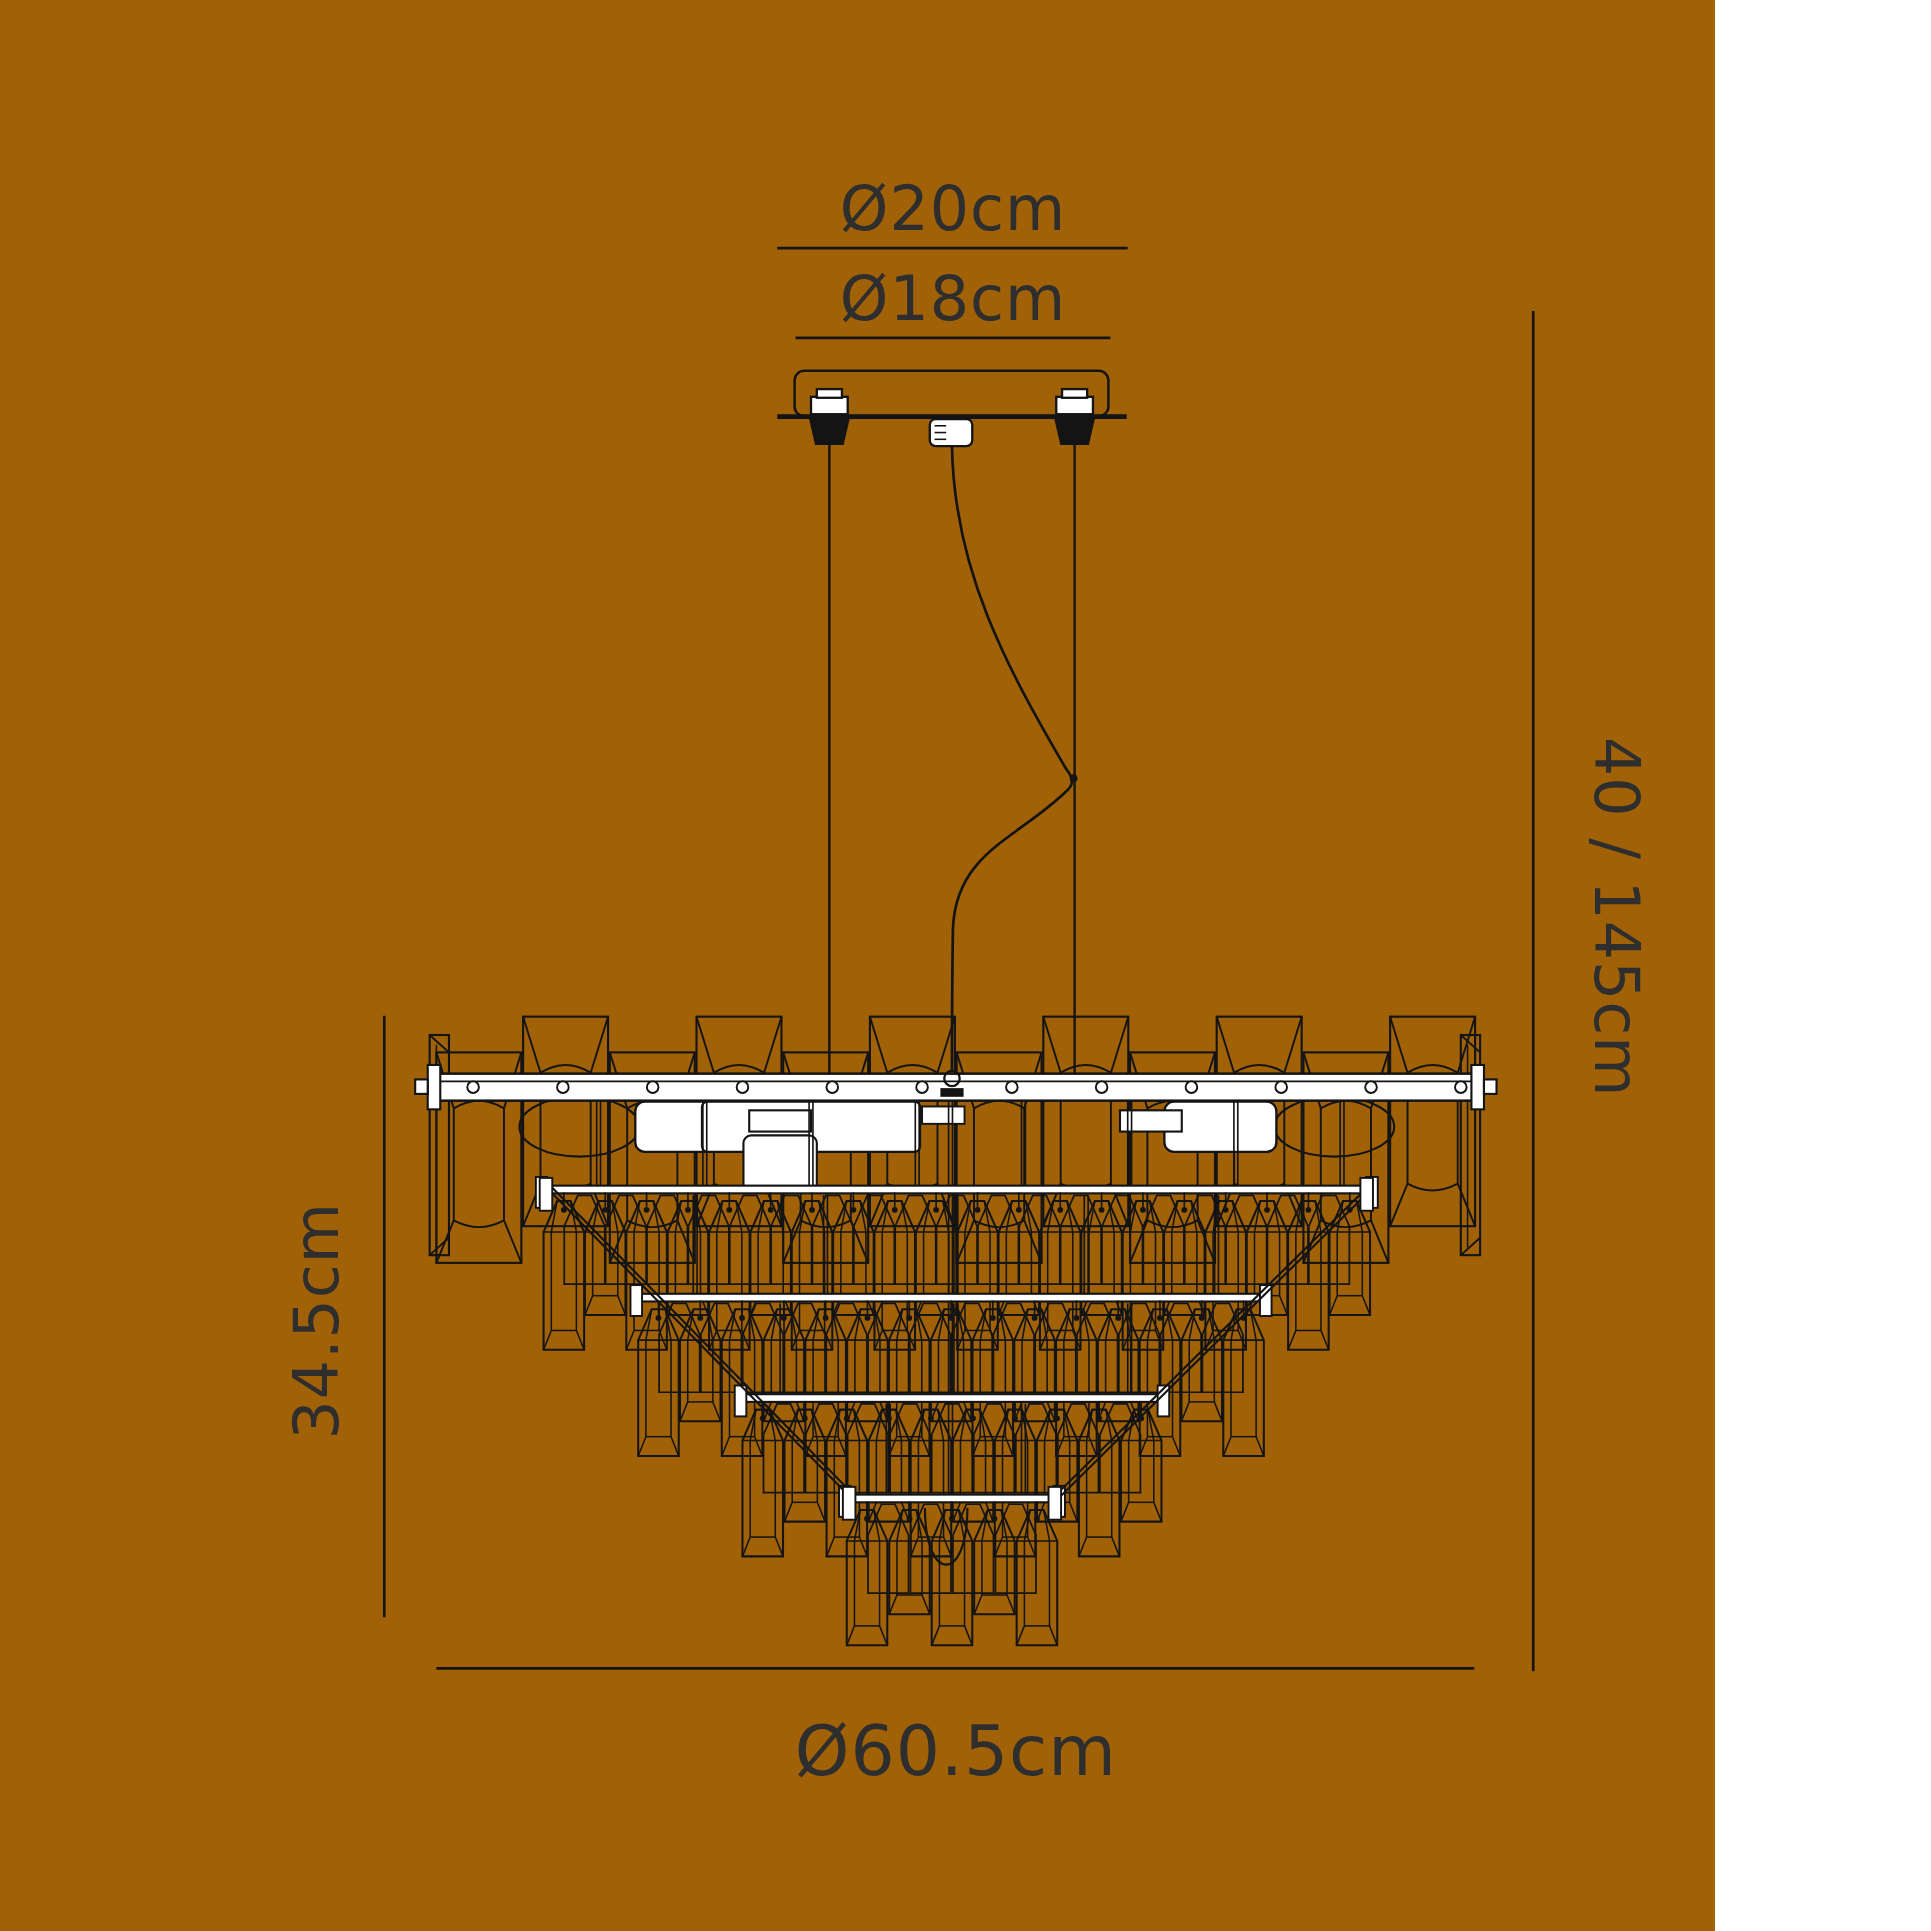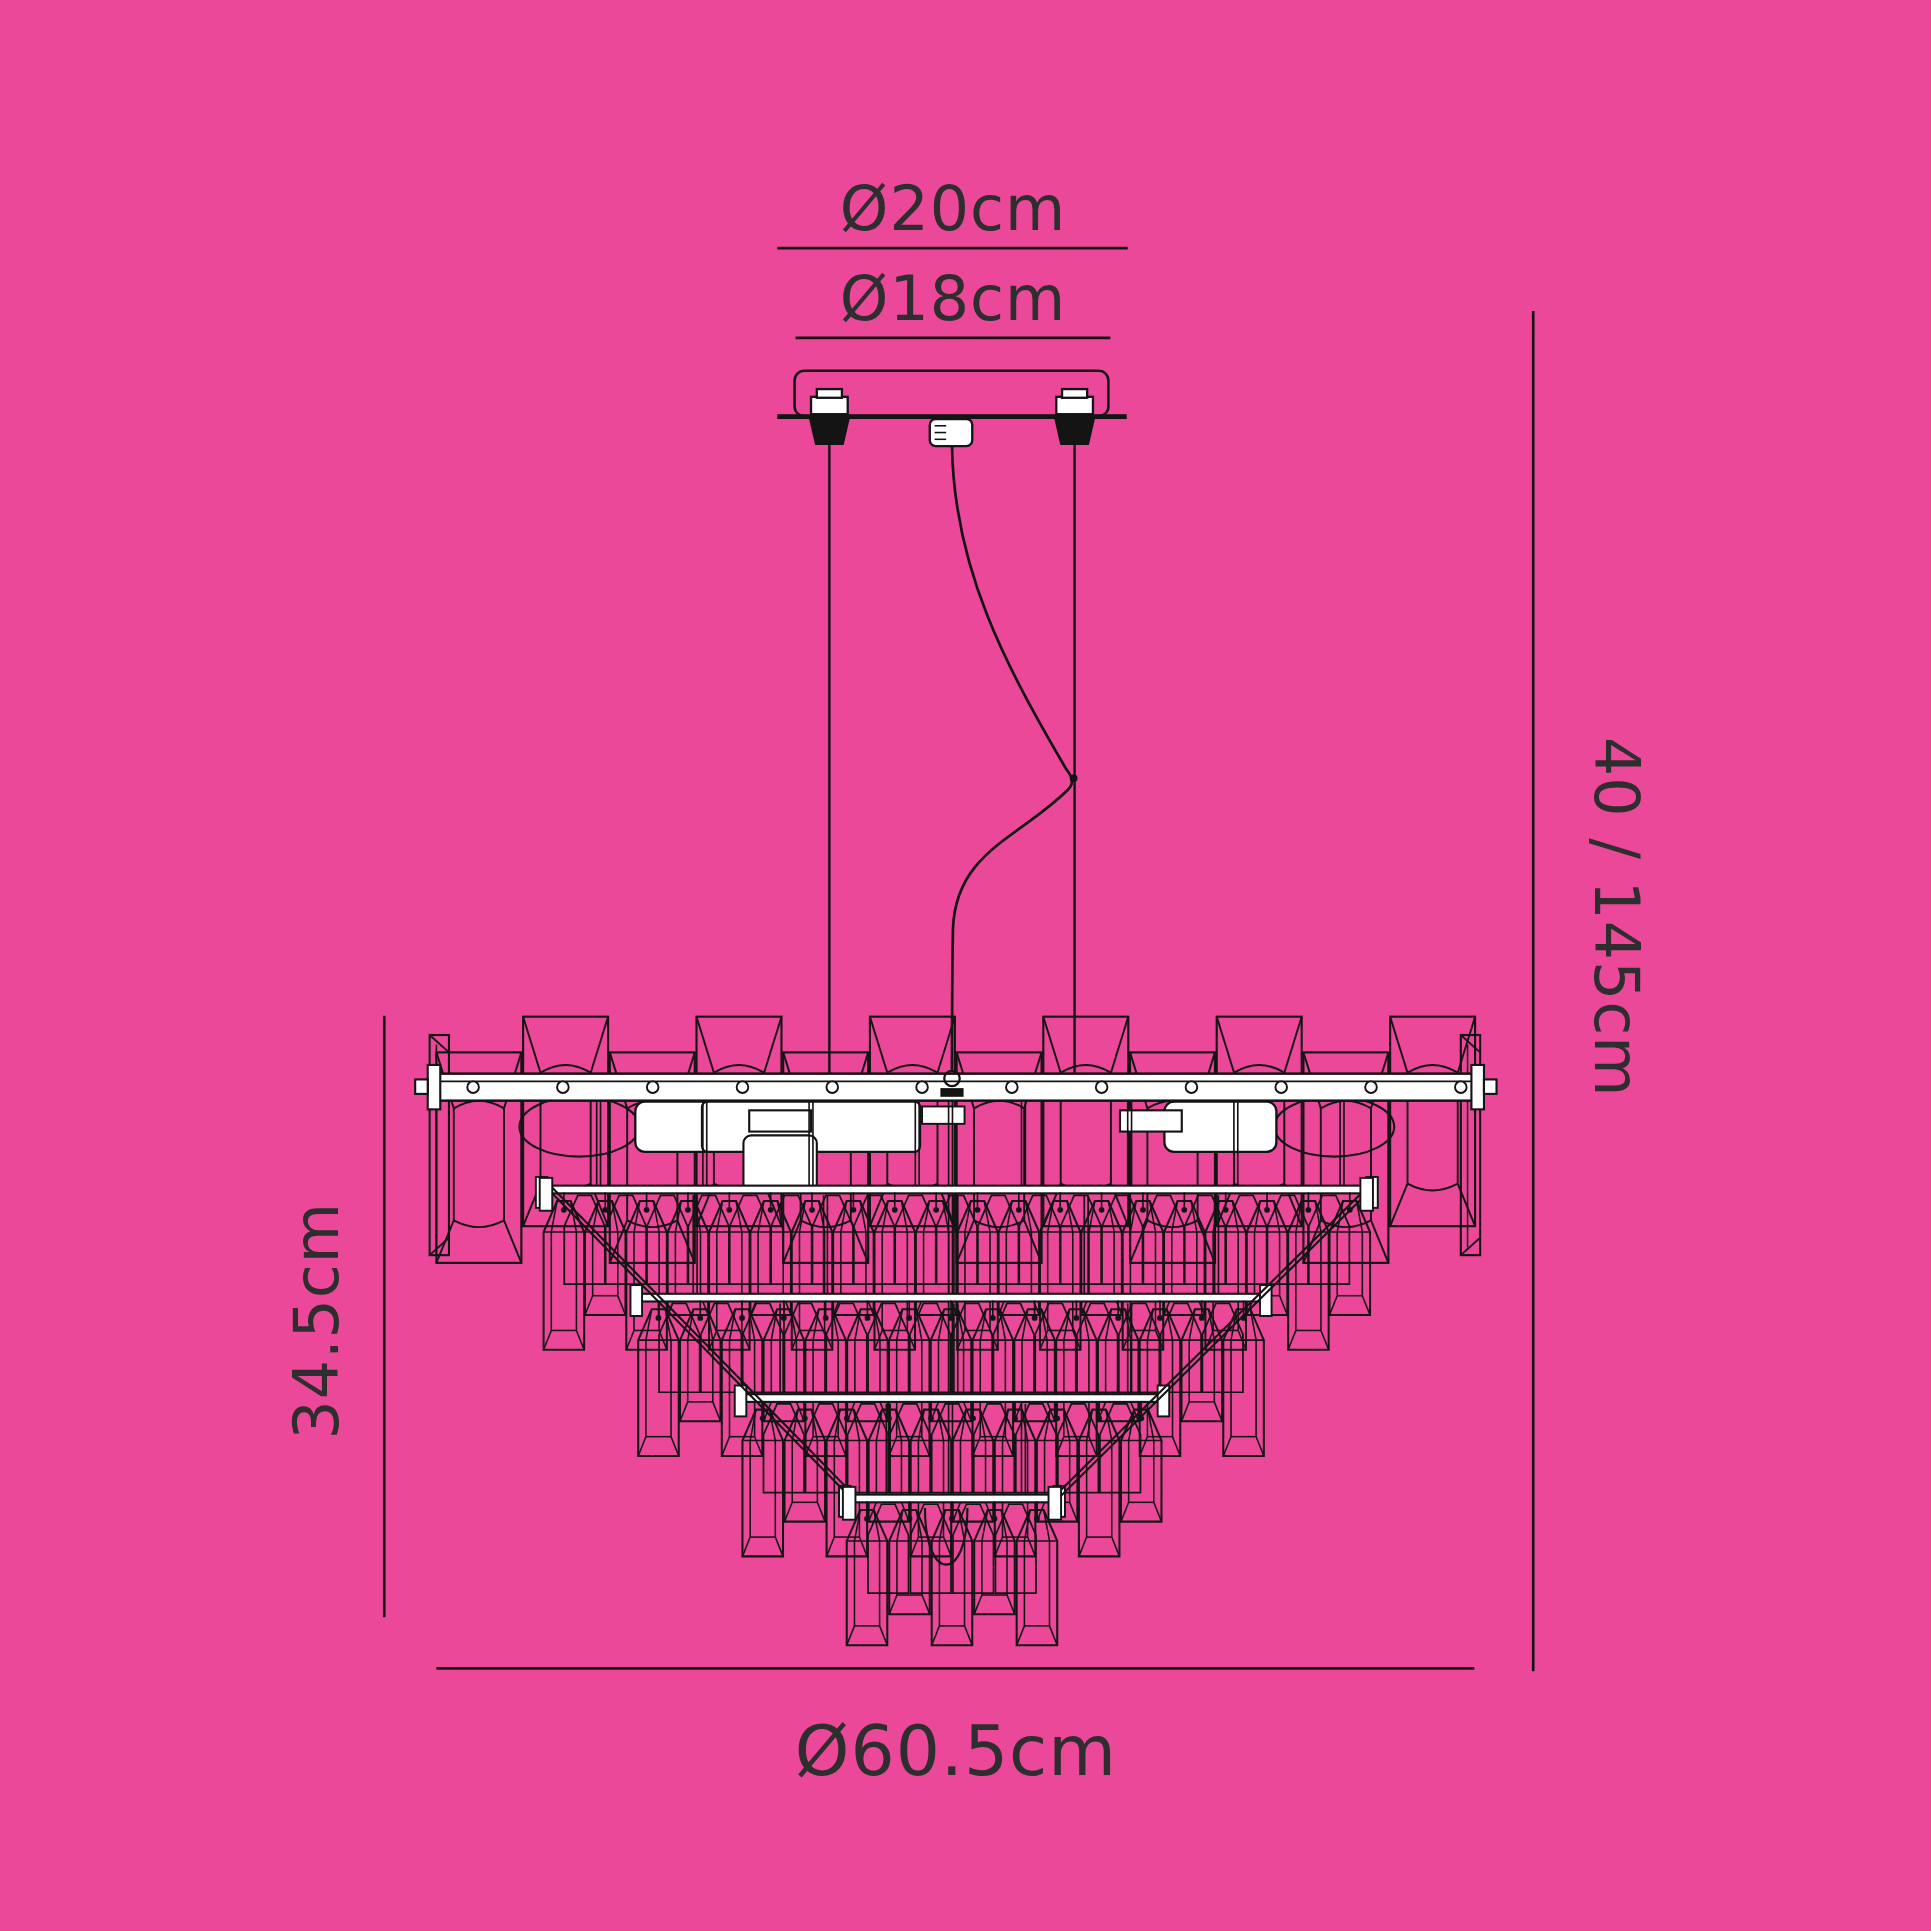--- a/index.html
+++ b/index.html
@@ -3,23 +3,23 @@
 <meta charset="utf-8">
 <style>
   html,body{
     margin:0;
     padding:0;
     background:#ffffff;
     font-family:"DejaVu Sans","Liberation Sans",sans-serif;
   }
   .stage{
     position:relative;
-    width:1931px;
+    width:1715px;
     height:1931px;
-    background:#ec4899;
+    background:#a16207;
     overflow:hidden;
   }
   svg{display:block}
   text{
     fill:#2e2e2e;
     font-family:"DejaVu Sans","Liberation Sans",sans-serif;
     letter-spacing:1px;
   }
   .dim-label{font-size:64px;}
   .dim-label-big{font-size:72px;}

